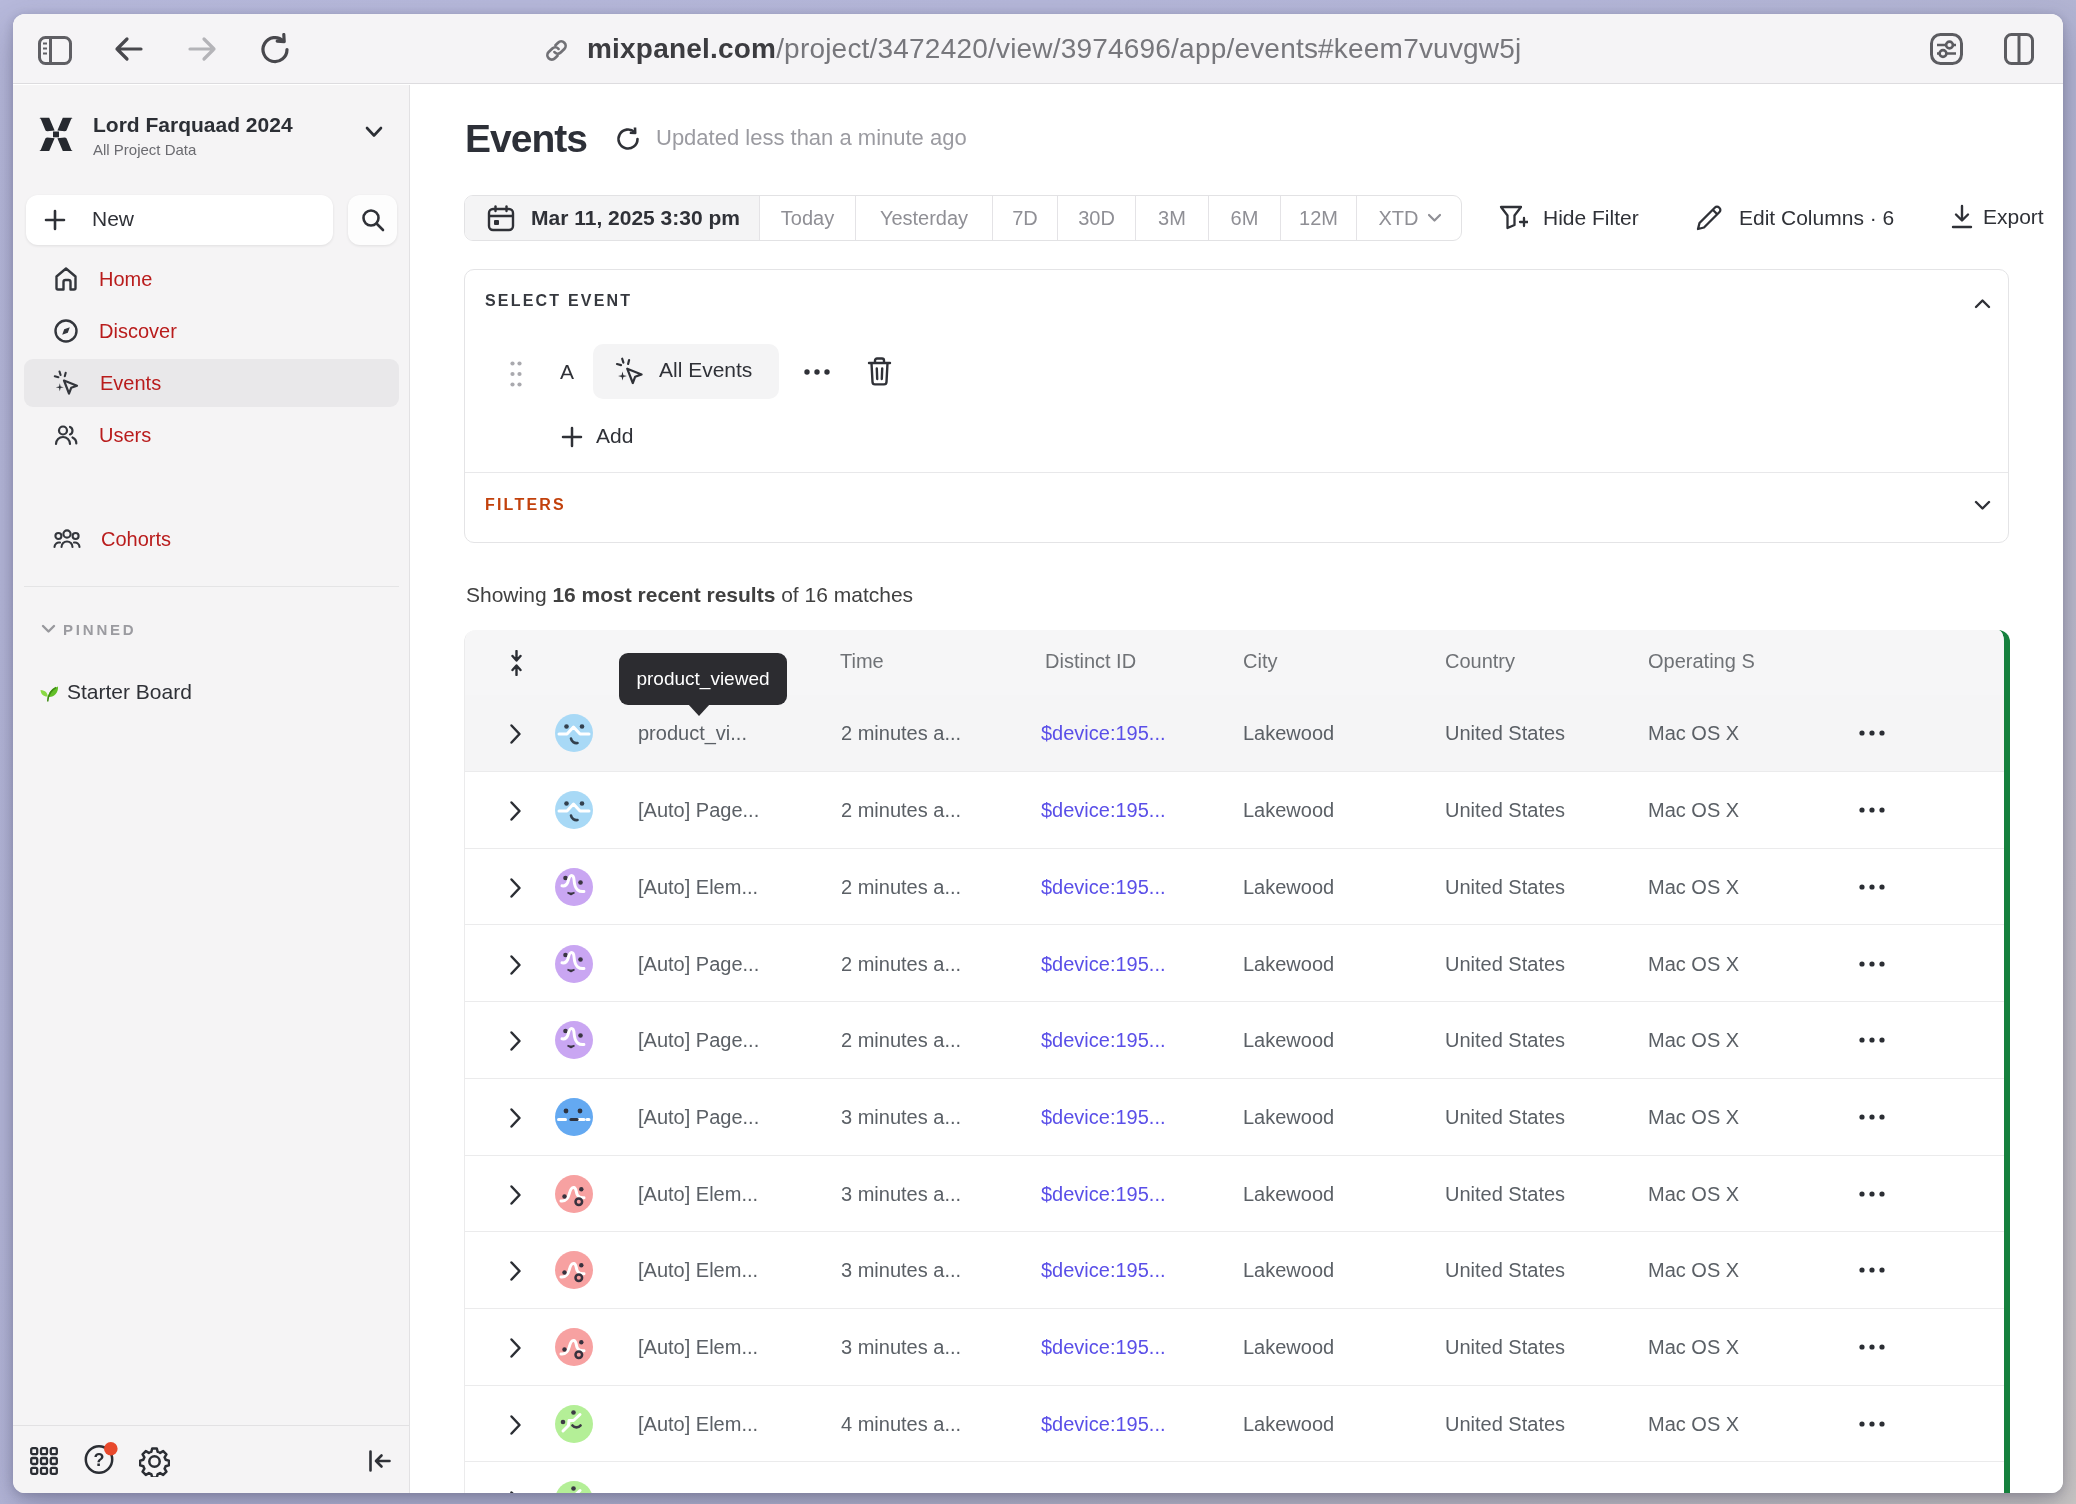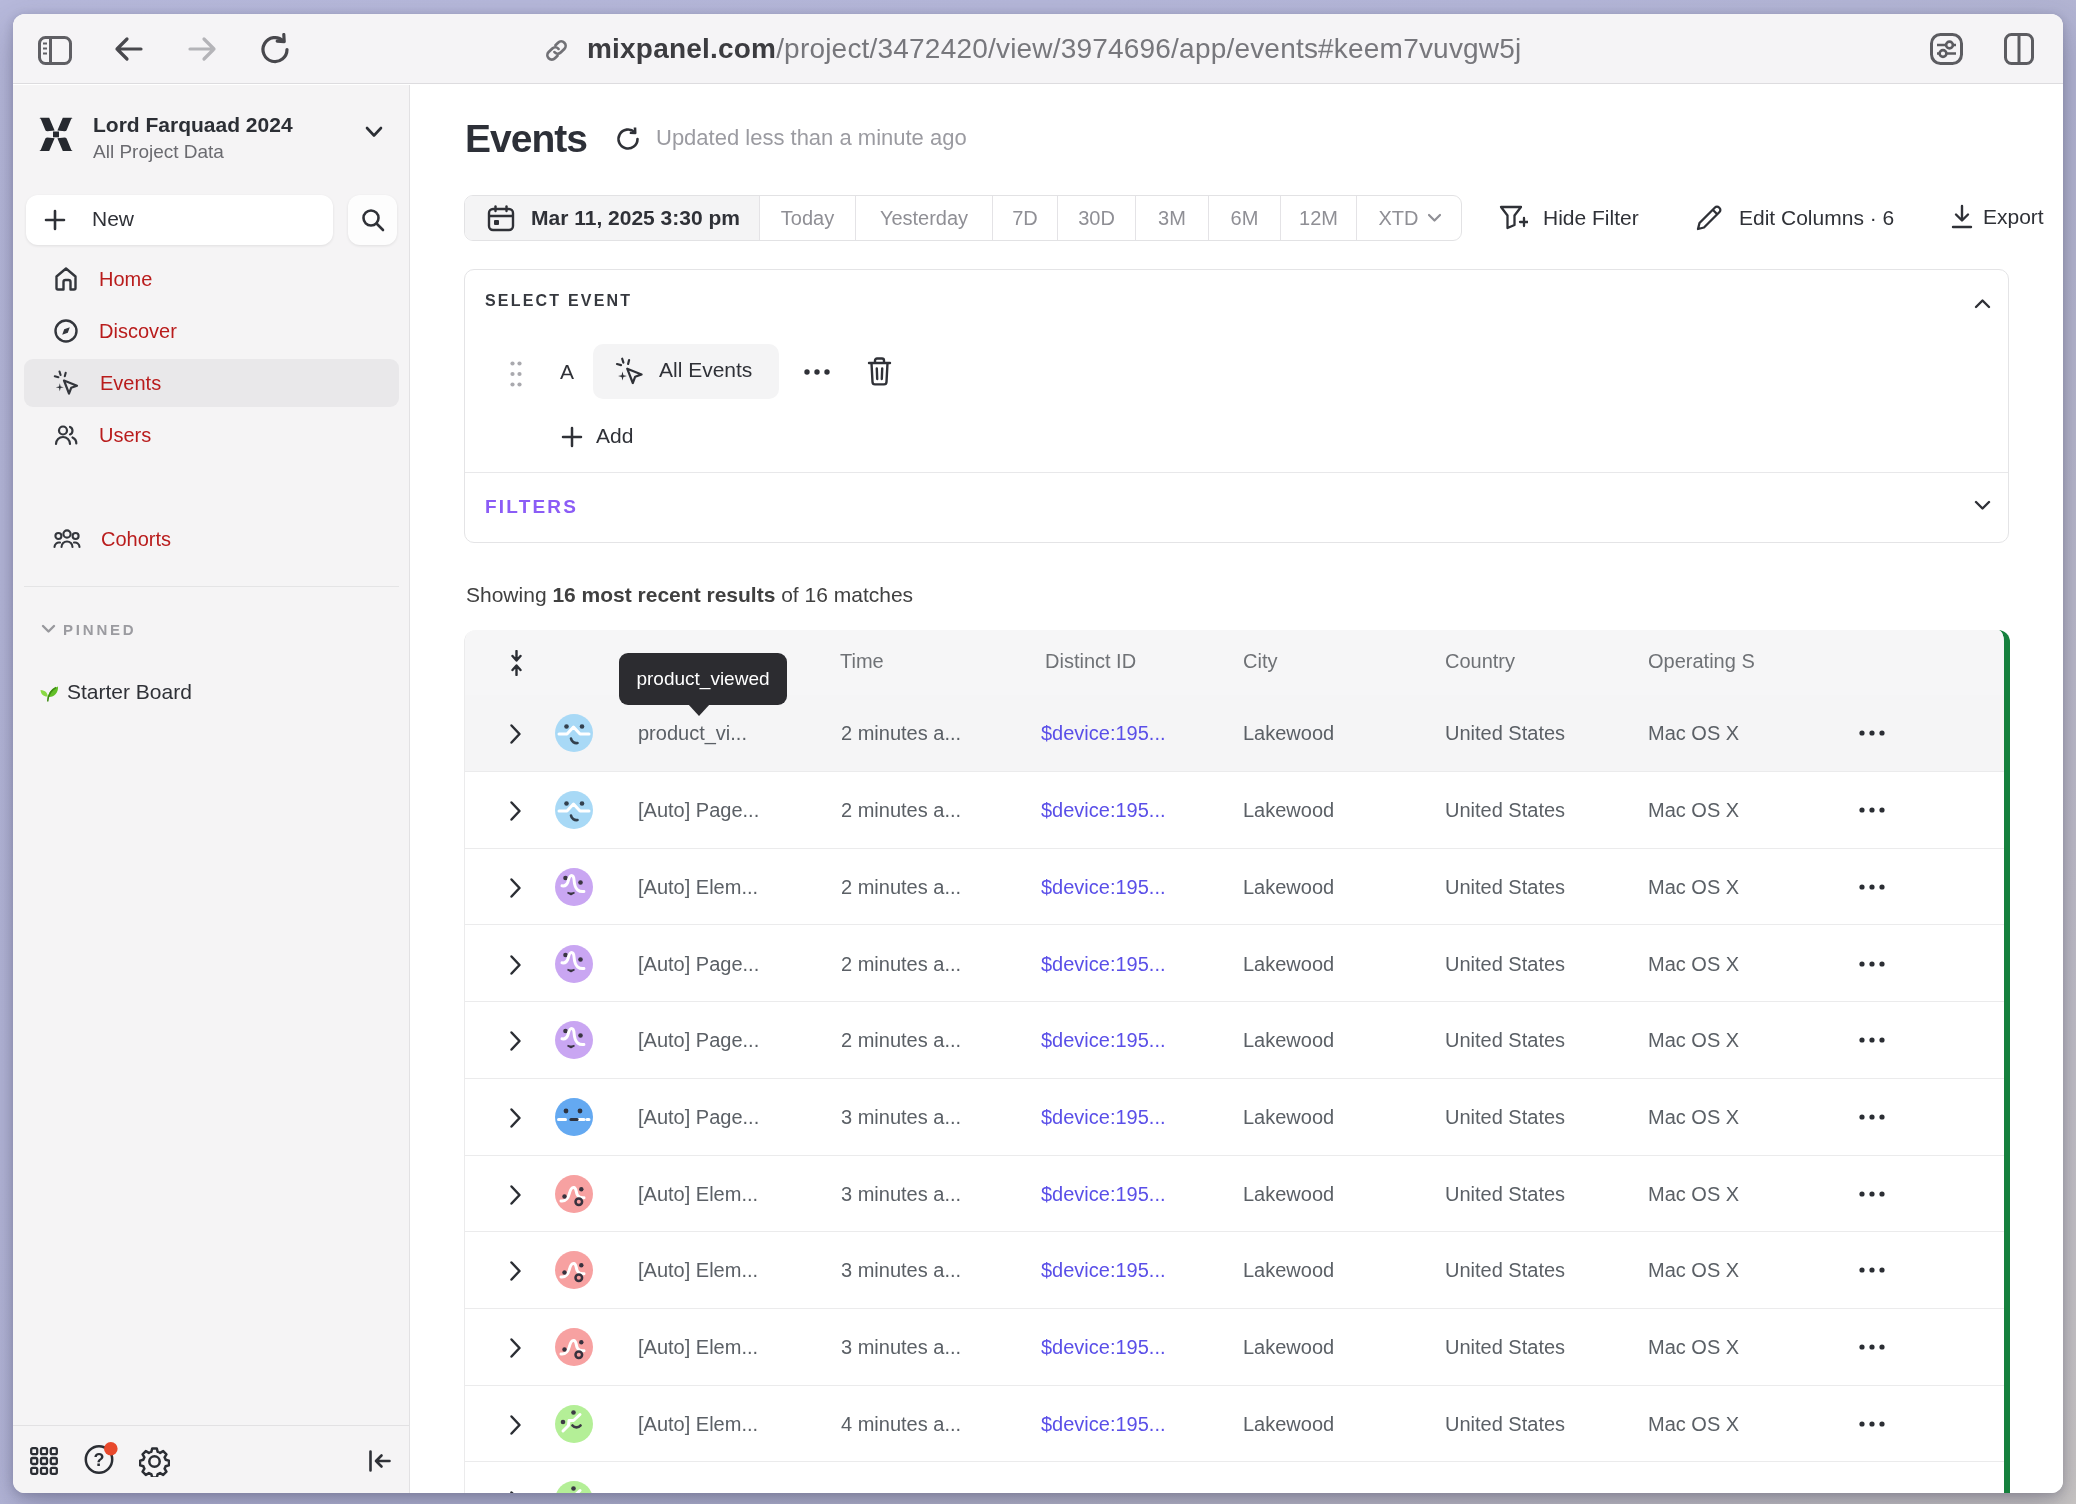--- a/index.html
+++ b/index.html
@@ -75,21 +75,21 @@
     <svg class="abs" style="left:25px;top:32px" width="36" height="35" viewBox="0 0 36 35">
       <g fill="#26292f">
         <path d="M2.2 0.8 L11.2 0.8 L16.6 13.6 L9.4 14.2 C7.8 14.2 7.4 13.4 7 12.2 L3 2.6 C2.6 1.6 2.2 1.2 1.2 1.2 Z"></path>
         <path d="M33.8 0.8 L24.8 0.8 L19.4 13.6 L26.6 14.2 C28.2 14.2 28.6 13.4 29 12.2 L33 2.6 C33.4 1.6 33.8 1.2 34.8 1.2 Z"></path>
         <path d="M2.2 34 L11.2 34 L16.6 21.2 L9.4 20.6 C7.8 20.6 7.4 21.4 7 22.6 L3 32.2 C2.6 33.2 2.2 33.6 1.2 33.6 Z"></path>
         <path d="M33.8 34 L24.8 34 L19.4 21.2 L26.6 20.6 C28.2 20.6 28.6 21.4 29 22.6 L33 32.2 C33.4 33.2 33.8 33.6 34.8 33.6 Z"></path>
         <rect x="15" y="14.5" width="6" height="5.8"></rect>
       </g>
     </svg>
     <div class="abs" style="left:80px;top:28px;font-size:21px;font-weight:700;color:#2c2f35;">Lord Farquaad 2024</div>
-    <div class="abs" style="left:80px;top:56px;font-size:19px;color:#6b6b70;">All Project Data</div>
+    <div class="abs" style="left:80px;top:56px;font-size:15px;color:#6b6b70;">All Project Data</div>
     <svg class="abs" style="left:352px;top:41px" width="18" height="12" viewBox="0 0 18 12">
       <path d="M2 2 L9 9.5 L16 2" fill="none" stroke="#2c2f35" stroke-width="2.6" stroke-linecap="round" stroke-linejoin="round"></path>
     </svg>
     <div class="abs" style="left:13px;top:110px;width:307px;height:50px;background:#fff;border-radius:12px;box-shadow:0 1px 3px rgba(0,0,0,0.09);"></div>
     <svg class="abs" style="left:31px;top:124px" width="22" height="22" viewBox="0 0 22 22">
       <path d="M11 2 V20 M2 11 H20" stroke="#2f3137" stroke-width="2.6" stroke-linecap="round"></path>
     </svg>
     <div class="abs" style="left:79px;top:122px;font-size:21px;font-weight:500;color:#2f3137;">New</div>
     <div class="abs" style="left:335px;top:110px;width:49px;height:50px;background:#fdfdfd;border-radius:12px;box-shadow:0 1px 3px rgba(0,0,0,0.09);"></div>
     <svg class="abs" style="left:347px;top:122px" width="26" height="26" viewBox="0 0 26 26">
@@ -267,21 +267,21 @@
         <path d="M3 7 H24" stroke="#2f3137" stroke-width="2.4" stroke-linecap="round"></path>
         <path d="M9 7 V4.5 a2 2 0 0 1 2 -2 h5 a2 2 0 0 1 2 2 V7" fill="none" stroke="#2f3137" stroke-width="2.4"></path>
         <path d="M5.5 7 L6.5 26 a2.5 2.5 0 0 0 2.5 2.4 h9 a2.5 2.5 0 0 0 2.5 -2.4 L21.5 7" fill="none" stroke="#2f3137" stroke-width="2.4" stroke-linejoin="round"></path>
         <path d="M10.8 12.5 L11.2 23 M16.2 12.5 L15.8 23" stroke="#2f3137" stroke-width="2.4" stroke-linecap="round"></path>
       </svg>
       <svg class="abs" style="left:96px;top:156px" width="22" height="22" viewBox="0 0 22 22">
         <path d="M11 2 V20 M2 11 H20" stroke="#2f3137" stroke-width="2.5" stroke-linecap="round"></path>
       </svg>
       <div class="abs" style="left:131px;top:154px;font-size:21px;font-weight:500;color:#2f3137;">Add</div>
       <div class="abs" style="left:0;top:202px;width:1543px;height:1px;background:#e8e8ea;"></div>
-      <div class="abs" style="left:20px;top:226px;font-size:19px;font-weight:700;letter-spacing:2.2px;color:#8b5cf6;">FILTERS</div>
+      <div class="abs" style="left:20px;top:226px;font-size:16px;font-weight:700;letter-spacing:2.2px;color:#c2410c;">FILTERS</div>
       <svg class="abs" style="left:1509px;top:230px" width="17" height="11" viewBox="0 0 17 11">
         <path d="M2 2 L8.5 8.5 L15 2" fill="none" stroke="#2f3137" stroke-width="2.4" stroke-linecap="round" stroke-linejoin="round"></path>
       </svg>
     </div>
 
     <div class="abs" style="left:55px;top:498px;font-size:21px;color:#404040;">Showing <b>16 most recent results</b> of 16 matches</div>
 
     <div class="abs" style="left:53px;top:545px;width:1546px;height:863px;border-radius:12px 12px 0 0;overflow:hidden;border-left:1px solid #ebebec;border-right:6px solid #15803d;">
       <div class="abs" style="left:0;top:0;width:1546px;height:65px;background:#f6f6f7;"></div>
       <svg class="abs" style="left:44px;top:20px" width="15" height="26" viewBox="0 0 15 26">

